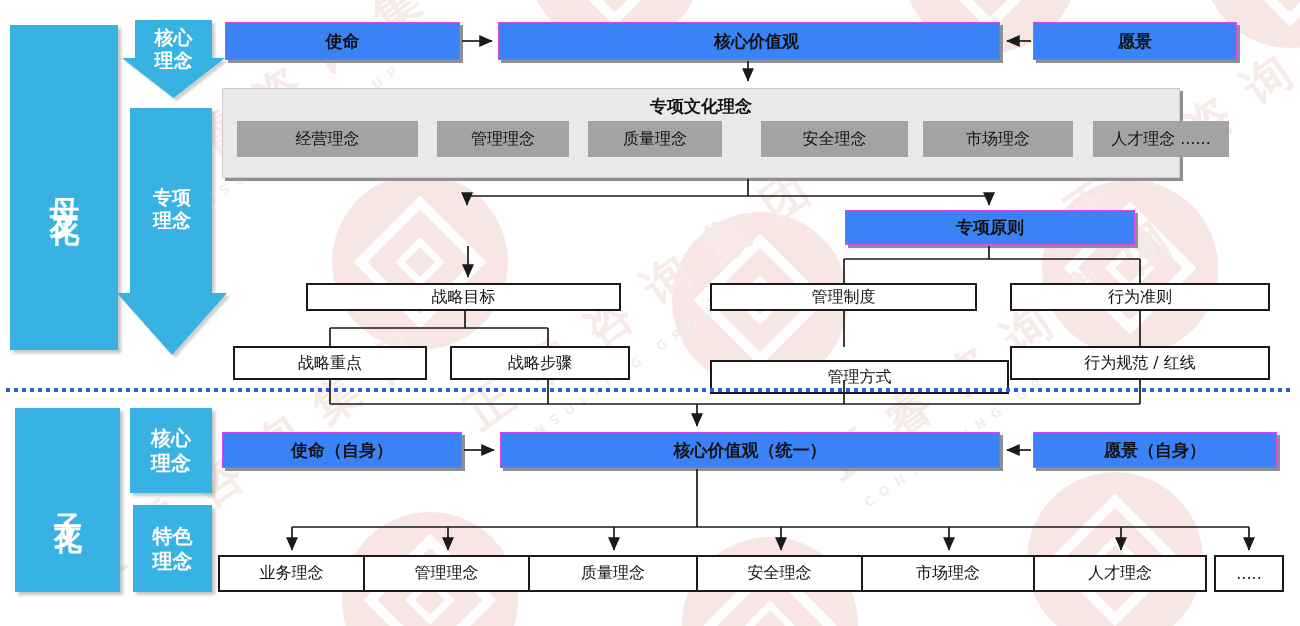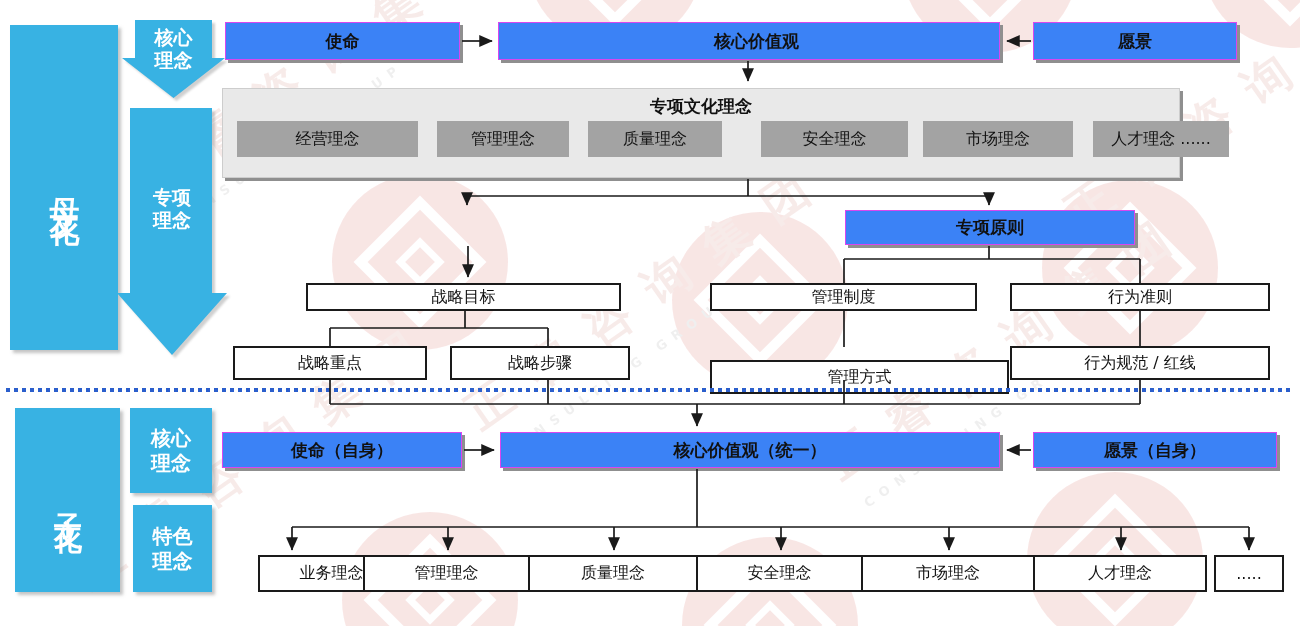--- a/index.html
+++ b/index.html
@@ -142,21 +142,21 @@
     <span class="tagtxt">核心理念</span>
   </div>
   <div class="node bluetag" style="left:133px;top:505px;width:79px;height:87px;">
     <span class="tagtxt">特色理念</span>
   </div>
 
   <div class="node gbox" style="left:222px;top:432px;width:240px;height:36px;">使命（自身）</div>
   <div class="node gbox" style="left:500px;top:432px;width:500px;height:36px;">核心价值观（统一）</div>
   <div class="node gbox" style="left:1033px;top:432px;width:244px;height:36px;">愿景（自身）</div>
 
-  <div class="node wbox" style="left:218px;top:555px;width:147px;height:37px;margin-left:40px;">业务理念</div>
+  <div class="node wbox" style="left:218px;top:555px;width:147px;height:37px;">业务理念</div>
   <div class="node wbox" style="left:363px;top:555px;width:167px;height:37px;">管理理念</div>
   <div class="node wbox" style="left:528px;top:555px;width:170px;height:37px;">质量理念</div>
   <div class="node wbox" style="left:696px;top:555px;width:167px;height:37px;">安全理念</div>
   <div class="node wbox" style="left:861px;top:555px;width:174px;height:37px;">市场理念</div>
   <div class="node wbox" style="left:1033px;top:555px;width:174px;height:37px;">人才理念</div>
   <div class="node wbox" style="left:1214px;top:555px;width:70px;height:37px;">.....</div>
 
   <svg class="connectors" width="1300" height="626" viewBox="0 0 1300 626">
     <defs>
       <marker id="ah" markerWidth="9" markerHeight="8" refX="7.5" refY="3.5" orient="auto">

